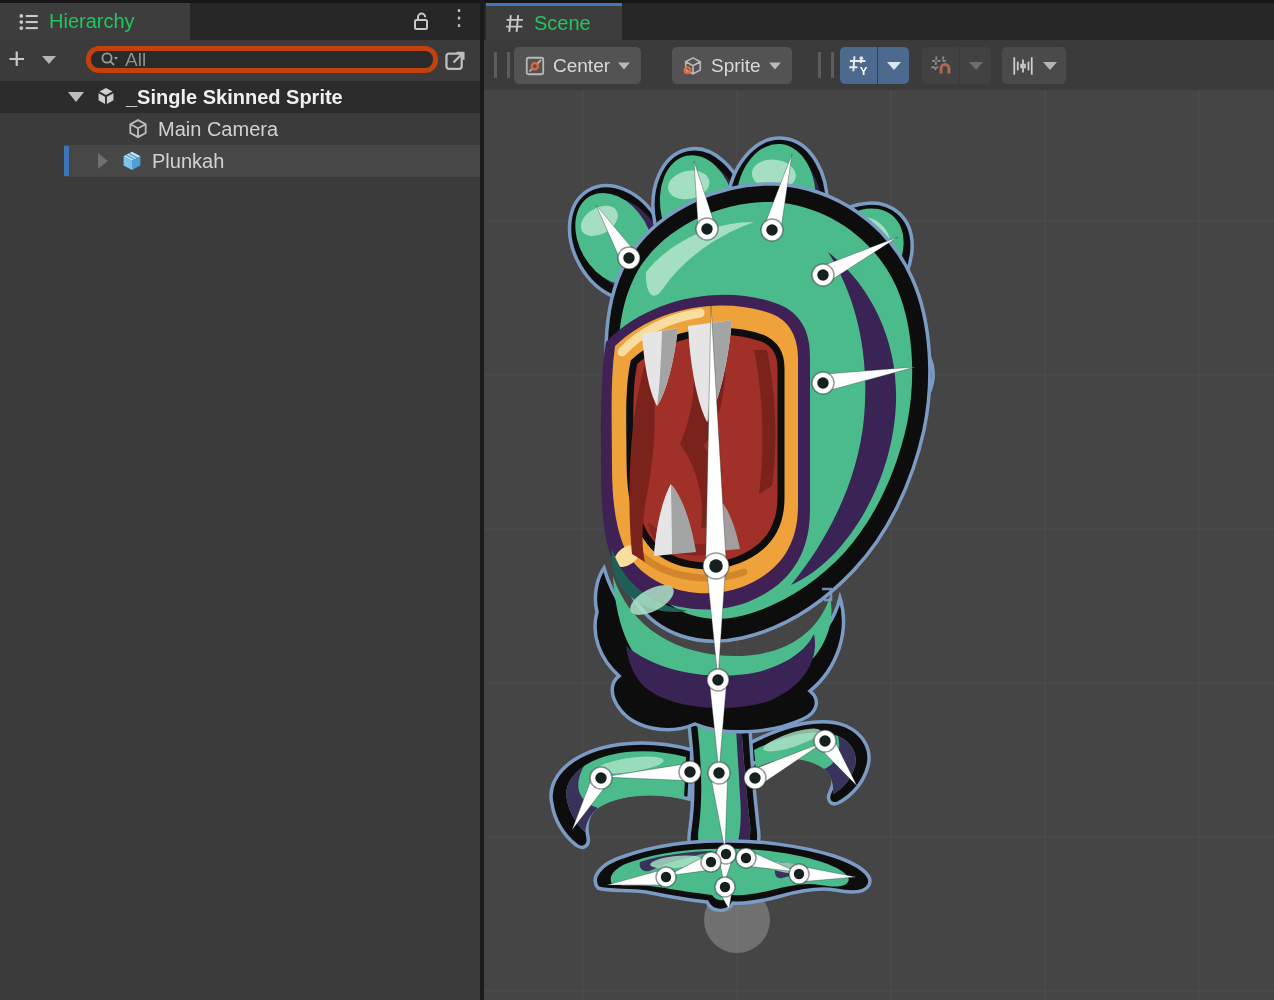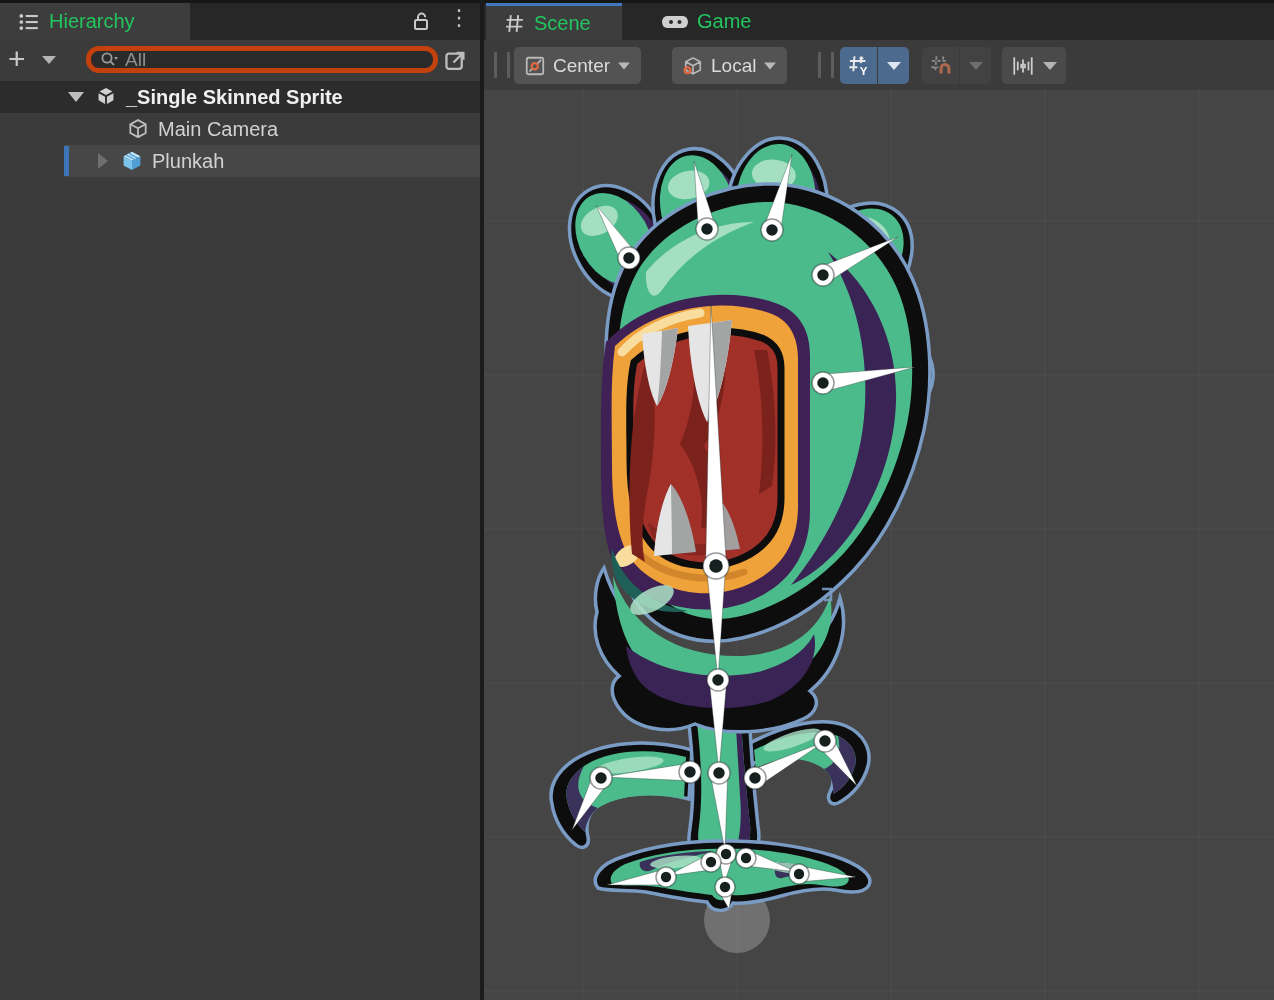--- a/index.html
+++ b/index.html
@@ -146,49 +146,41 @@
   <div id="scenepanel" class="abs">
     <div class="abs topline"></div>
     <div class="abs tabstrip"></div>
 
     <div id="scene-tab" class="tab active">
       <svg width="21" height="21" viewBox="0 0 20 20">
         <path d="M6.5 2 L5 18 M13.5 2 L12 18 M2.5 6.5 H18 M2 13 H17.5" fill="none" stroke="#c9c9c9" stroke-width="1.8"></path>
       </svg>
       <span>Scene</span>
     </div>
-    <div id="game-tab" class="tab">
-      <svg width="26" height="20" viewBox="0 0 26 18">
-        <path d="M5 3 H21 a5 6 0 0 1 0 12 H5 a5 6 0 0 1 0 -12 Z" fill="#cfcfcf"></path>
-        <circle cx="17.5" cy="9" r="2" fill="#2b2b2b"></circle>
-          <circle cx="9" cy="9" r="2" fill="#2b2b2b"></circle>
-      </svg>
-      <span>Game</span>
-    </div>
 
     <div class="abs scenetoolbar">
       <div class="handle" style="left:10px"></div>
 
       <div class="tbtn" style="left:30px">
         <svg width="22" height="22" viewBox="0 0 20 20">
           <rect x="2.5" y="2.5" width="15" height="15" rx="1.5" fill="none" stroke="#b9b9b9" stroke-width="1.6"></rect>
           <line x1="12" y1="8" x2="15.5" y2="4.5" stroke="#b9b9b9" stroke-width="1.6"></line>
           <line x1="5" y1="15" x2="7.5" y2="12.5" stroke="#b9b9b9" stroke-width="1.6"></line>
           <circle cx="9.8" cy="10.2" r="2.8" fill="none" stroke="var(--gizmo_orange)" stroke-width="2"></circle>
         </svg>
         <span>Center</span>
         <div class="caret"></div>
       </div>
 
       <div class="tbtn" style="left:188px">
         <svg width="22" height="22" viewBox="0 0 20 20">
           <path d="M10 2.6 L16.6 6.2 V13.6 L10 17.2 L3.4 13.6 V6.2 Z M3.4 6.2 L10 9.8 L16.6 6.2 M10 9.8 V17.2" fill="none" stroke="#b9b9b9" stroke-width="1.5"></path>
           <circle cx="5" cy="13.8" r="2.6" fill="none" stroke="var(--gizmo_orange)" stroke-width="2"></circle>
         </svg>
-        <span>Local</span>
+        <span>Sprite</span>
         <div class="caret"></div>
       </div>
 
       <div class="handle" style="left:334px"></div>
 
       <div class="seg blue l" style="left:356px;width:37px">
         <svg width="23" height="23" viewBox="0 0 20 20">
           <path d="M6.5 2 L5.5 15 M12.5 2 L12 8 M2.5 6 H16 M2 11.5 H9" fill="none" stroke="#e9e9e9" stroke-width="1.7"></path>
           <path d="M11 3 l1.5 2 M14 3 l-1.5 2" stroke="#e9e9e9" stroke-width="1.4"></path>
           <text x="11" y="18" font-size="10" font-weight="bold" fill="#ffffff" font-family="Liberation Sans, sans-serif">Y</text>

